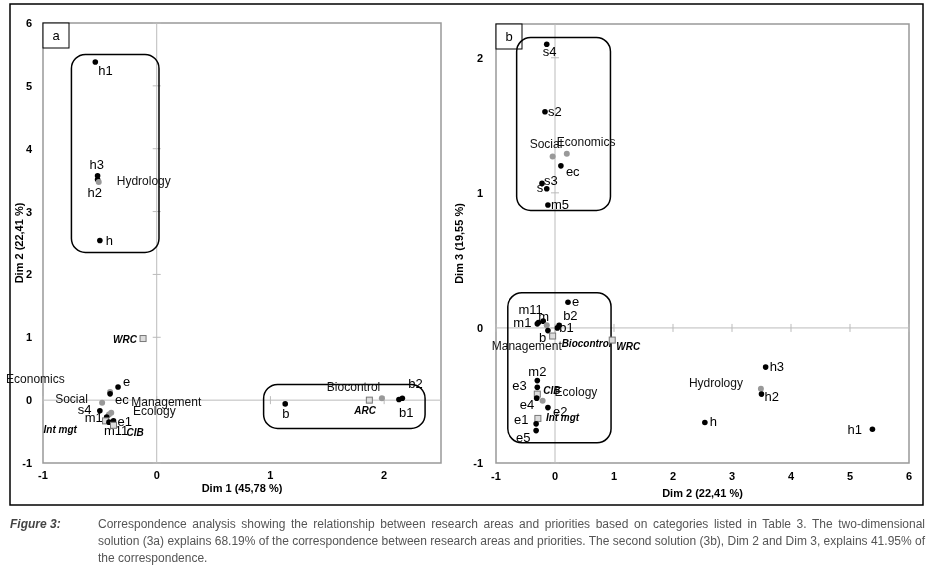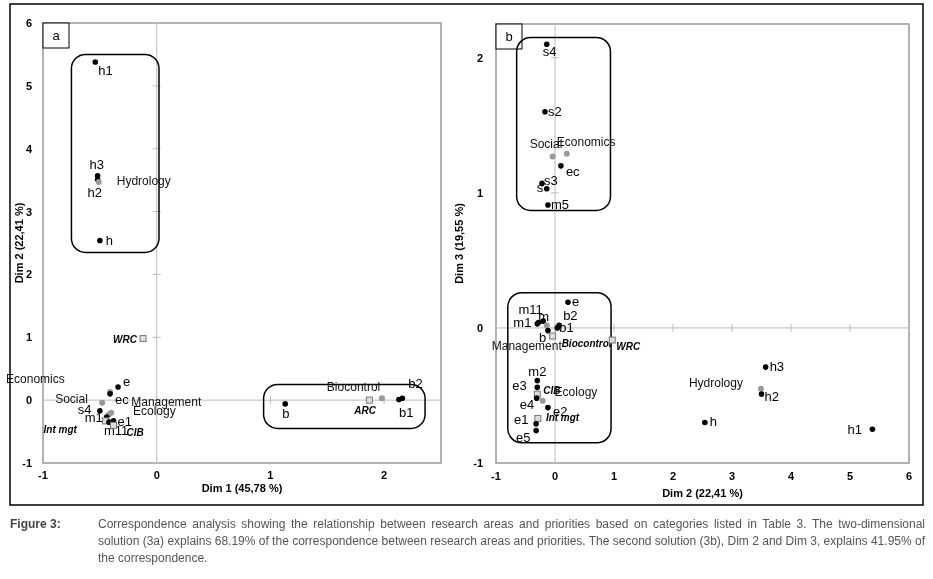--- a/index.html
+++ b/index.html
@@ -1,19 +1,19 @@
 <!DOCTYPE html>
 <html><head>
 <meta charset="utf-8">
 <style>
   html,body{margin:0;padding:0;background:#fff;}
   body{width:933px;height:579px;position:relative;overflow:hidden;font-family:"Liberation Sans",sans-serif;}
   #fig{position:absolute;left:0;top:0;}
   .caption{position:absolute;left:10px;top:516px;width:915px;font-family:"Liberation Sans",sans-serif;font-size:12px;color:#555;line-height:17px;}
-  .caption .lbl{position:absolute;left:0;top:0;font-weight:bold;color:#444;}
+  .caption .lbl{position:absolute;left:0;top:0;font-weight:bold;color:#444;font-style:italic;}
   .caption .txt{margin-left:88px;text-align:justify;}
 </style>
 </head>
 <body>
 
 <svg id="fig" width="933" height="512">
   <rect x="10" y="4" width="913" height="501" fill="none" stroke="#000" stroke-width="1.5"></rect>
   <g id="panel-a">
       <rect x="43" y="23" width="398" height="440" fill="#fff" stroke="#999" stroke-width="1.5"></rect>
       <line x1="156.71428571428572" y1="23" x2="156.71428571428572" y2="463" stroke="#bbb" stroke-width="1"></line>

